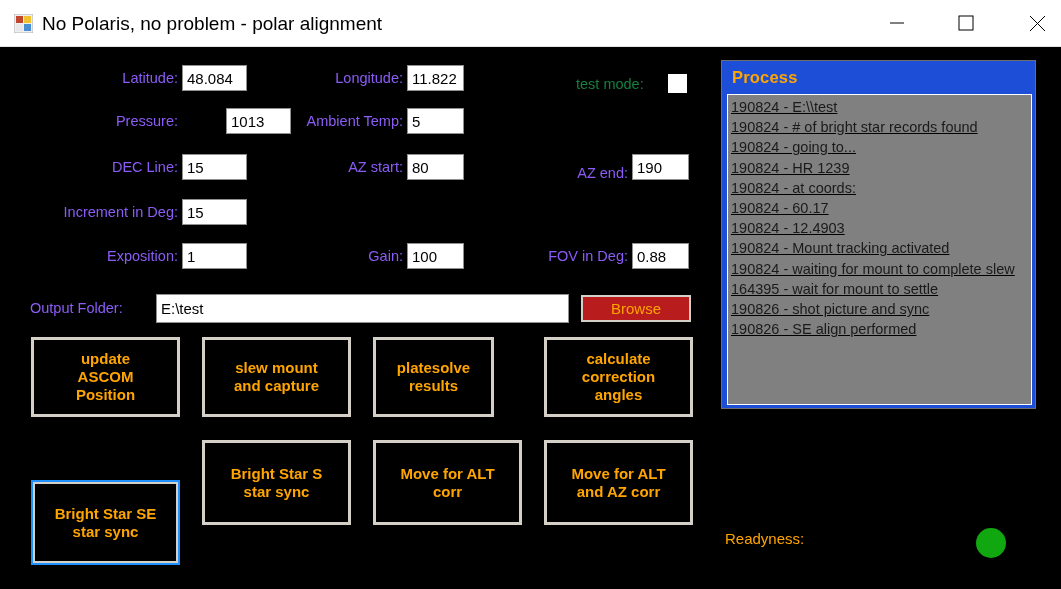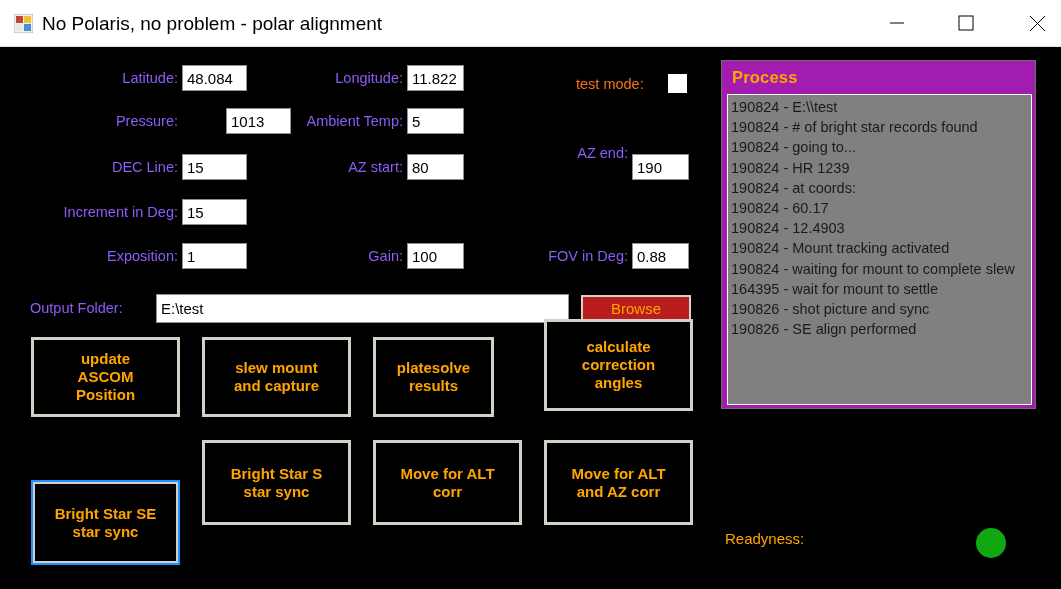--- a/index.html
+++ b/index.html
@@ -74,21 +74,21 @@
     color: #000000;
     padding: 0 0 0 4px;
     line-height: 24px;
     height: 26px;
     outline: none;
   }
 
   .chk-label {
     position: absolute;
     left: 576px; top: 71px;
-    color: #f97316;
+    color: #15803d;
     font-size: 14.5px;
     white-space: nowrap;
     line-height: 26px;
   }
   .chk-box {
     position: absolute;
     left: 668px; top: 74px;
     width: 19px; height: 19px;
     background: #ffffff;
     border: 1px solid #ffffff;
@@ -135,41 +135,42 @@
     border: 2px solid #1e90ff;
     box-shadow: inset 0 0 0 2px #d4d0c8;
     margin-top: 40px;
   }
 
   
   .process-panel {
     position: absolute;
     left: 721px; top: 60px;
     width: 315px; height: 349px;
-    background: #a21caf;
+    background: #1d4ed8;
     border: 1px solid #6e6e6e;
     box-sizing: border-box;
   }
   .process-title {
     position: absolute;
     left: 10px; top: 7px;
     color: #ffa500;
     font-size: 16.5px;
     font-weight: bold;
     letter-spacing: 0.2px;
   }
   .process-list {
     position: absolute;
     left: 5px; top: 33px;
     width: 305px; height: 311px;
     background: #808080;
     border: 1px solid #ffffff;
     box-sizing: border-box;
     overflow: hidden;
     padding: 2px 2px 0 3px;
+    text-decoration: underline;
   }
   .log-line {
     color: #1a1a1a;
     font-size: 14.5px;
     line-height: 20.2px;
     white-space: normal;
     font-family: "Liberation Sans", sans-serif;
   }
 
   
@@ -238,21 +239,21 @@
 
   <span class="label" style="left:250px; top:108px; width:153px;">Ambient Temp:</span>
   <input class="field" style="left: 407px; top: 108px; width: 57px;" value="5">
 
   <span class="label" style="left:40px; top:154px; width:138px;">DEC Line:</span>
   <input class="field" style="left: 182px; top: 154px; width: 65px;" value="15">
 
   <span class="label" style="left:250px; top:154px; width:153px;">AZ start:</span>
   <input class="field" style="left: 407px; top: 154px; width: 57px;" value="80">
 
-  <span class="label" style="left:490px; top:140px; width:138px;">AZ end:</span>
+  <span class="label" style="left:490px; top:160px; width:138px;">AZ end:</span>
   <input class="field" style="left: 632px; top: 154px; width: 57px;" value="190">
 
   <span class="label" style="left:30px; top:199px; width:148px;">Increment in Deg:</span>
   <input class="field" style="left: 182px; top: 199px; width: 65px;" value="15">
 
   <span class="label" style="left:40px; top:243px; width:138px;">Exposition:</span>
   <input class="field" style="left: 182px; top: 243px; width: 65px;" value="1">
 
   <span class="label" style="left:250px; top:243px; width:153px;">Gain:</span>
   <input class="field" style="left: 407px; top: 243px; width: 57px;" value="100">
@@ -264,21 +265,21 @@
   <input class="field" style="left: 156px; top: 294px; width: 413px; height: 29px; line-height: 27px;" value="E:\test">
   <button class="browse-btn">Browse</button>
 
   <button class="act-btn" style="left:31px;  top:337px; width:149px; height:80px;">update
 ASCOM
 Position</button>
   <button class="act-btn" style="left:202px; top:337px; width:149px; height:80px;">slew mount
 and capture</button>
   <button class="act-btn" style="left:373px; top:337px; width:121px; height:80px;">platesolve
 results</button>
-  <button class="act-btn" style="left:544px; top:319px; width:149px; height:92px;">calculate
+  <button class="act-btn" style="left:544px; top:337px; width:149px; height:80px;">calculate
 correction
 angles</button>
 
   <button class="act-btn focused" style="left:31px;  top:440px; width:149px; height:85px;">Bright Star SE
 star sync</button>
   <button class="act-btn" style="left:202px; top:440px; width:149px; height:85px;">Bright Star S
 star sync</button>
   <button class="act-btn" style="left:373px; top:440px; width:149px; height:85px;">Move for ALT
 corr</button>
   <button class="act-btn" style="left:544px; top:440px; width:149px; height:85px;">Move for ALT

